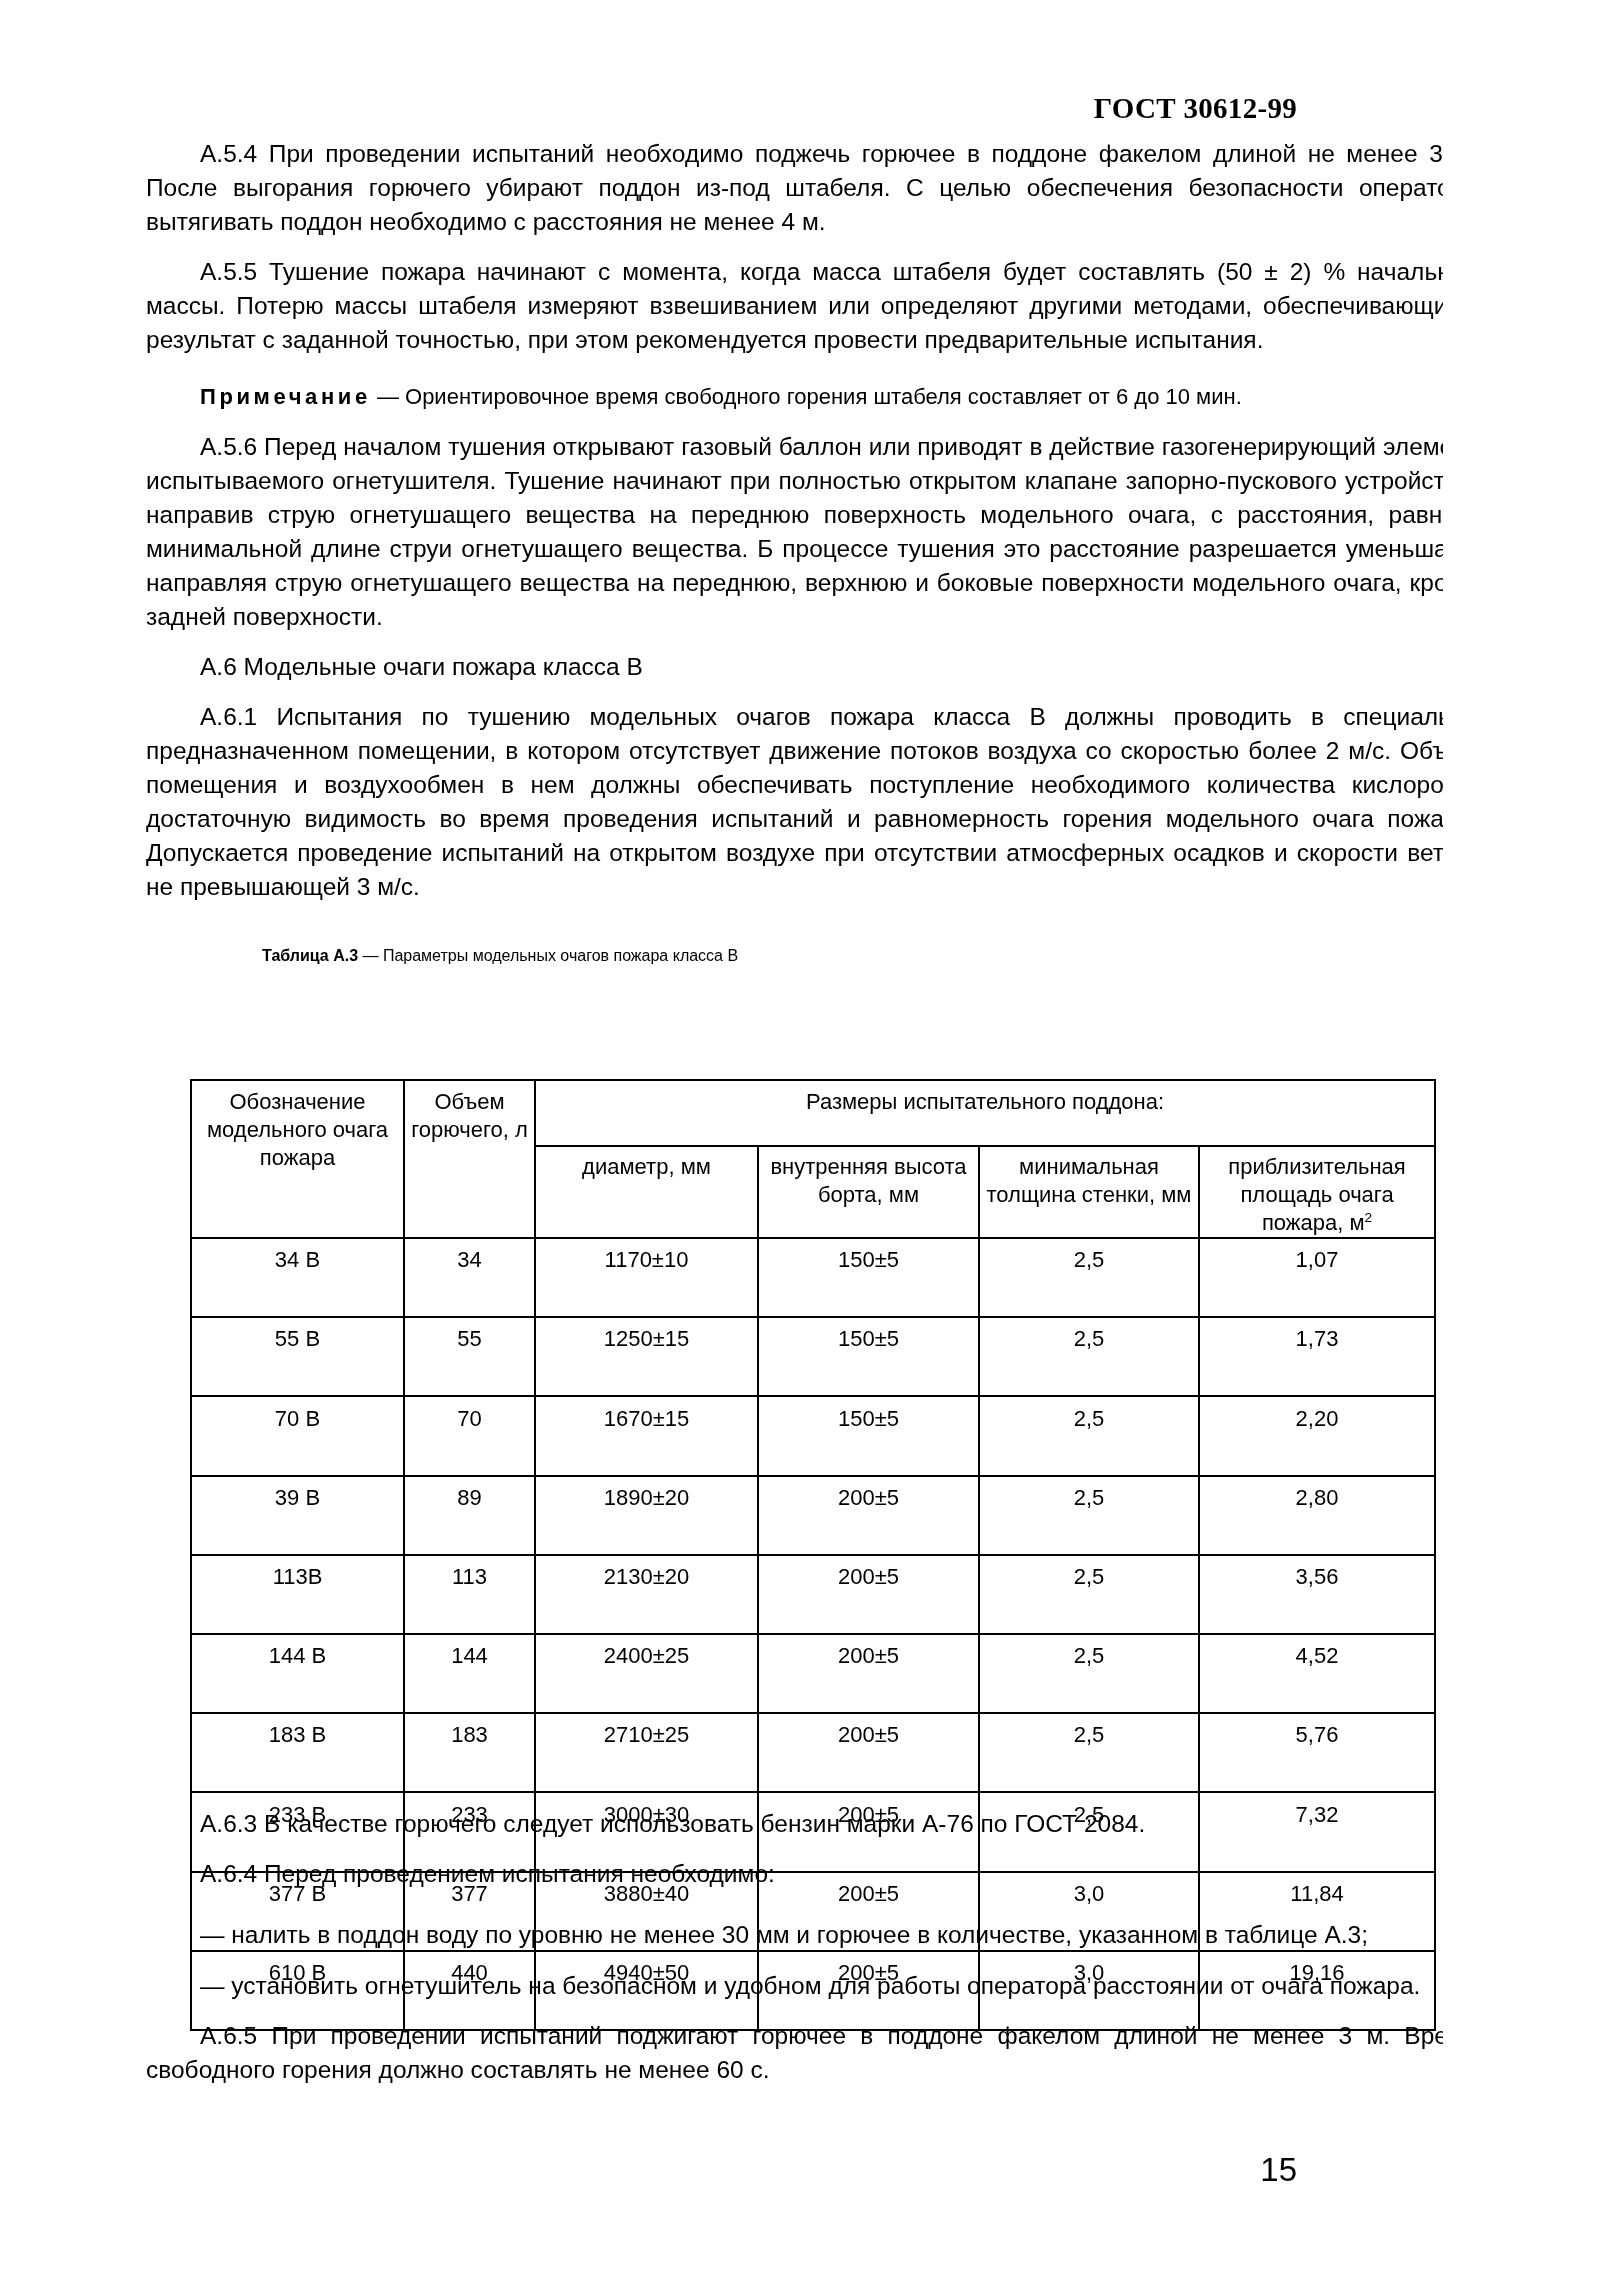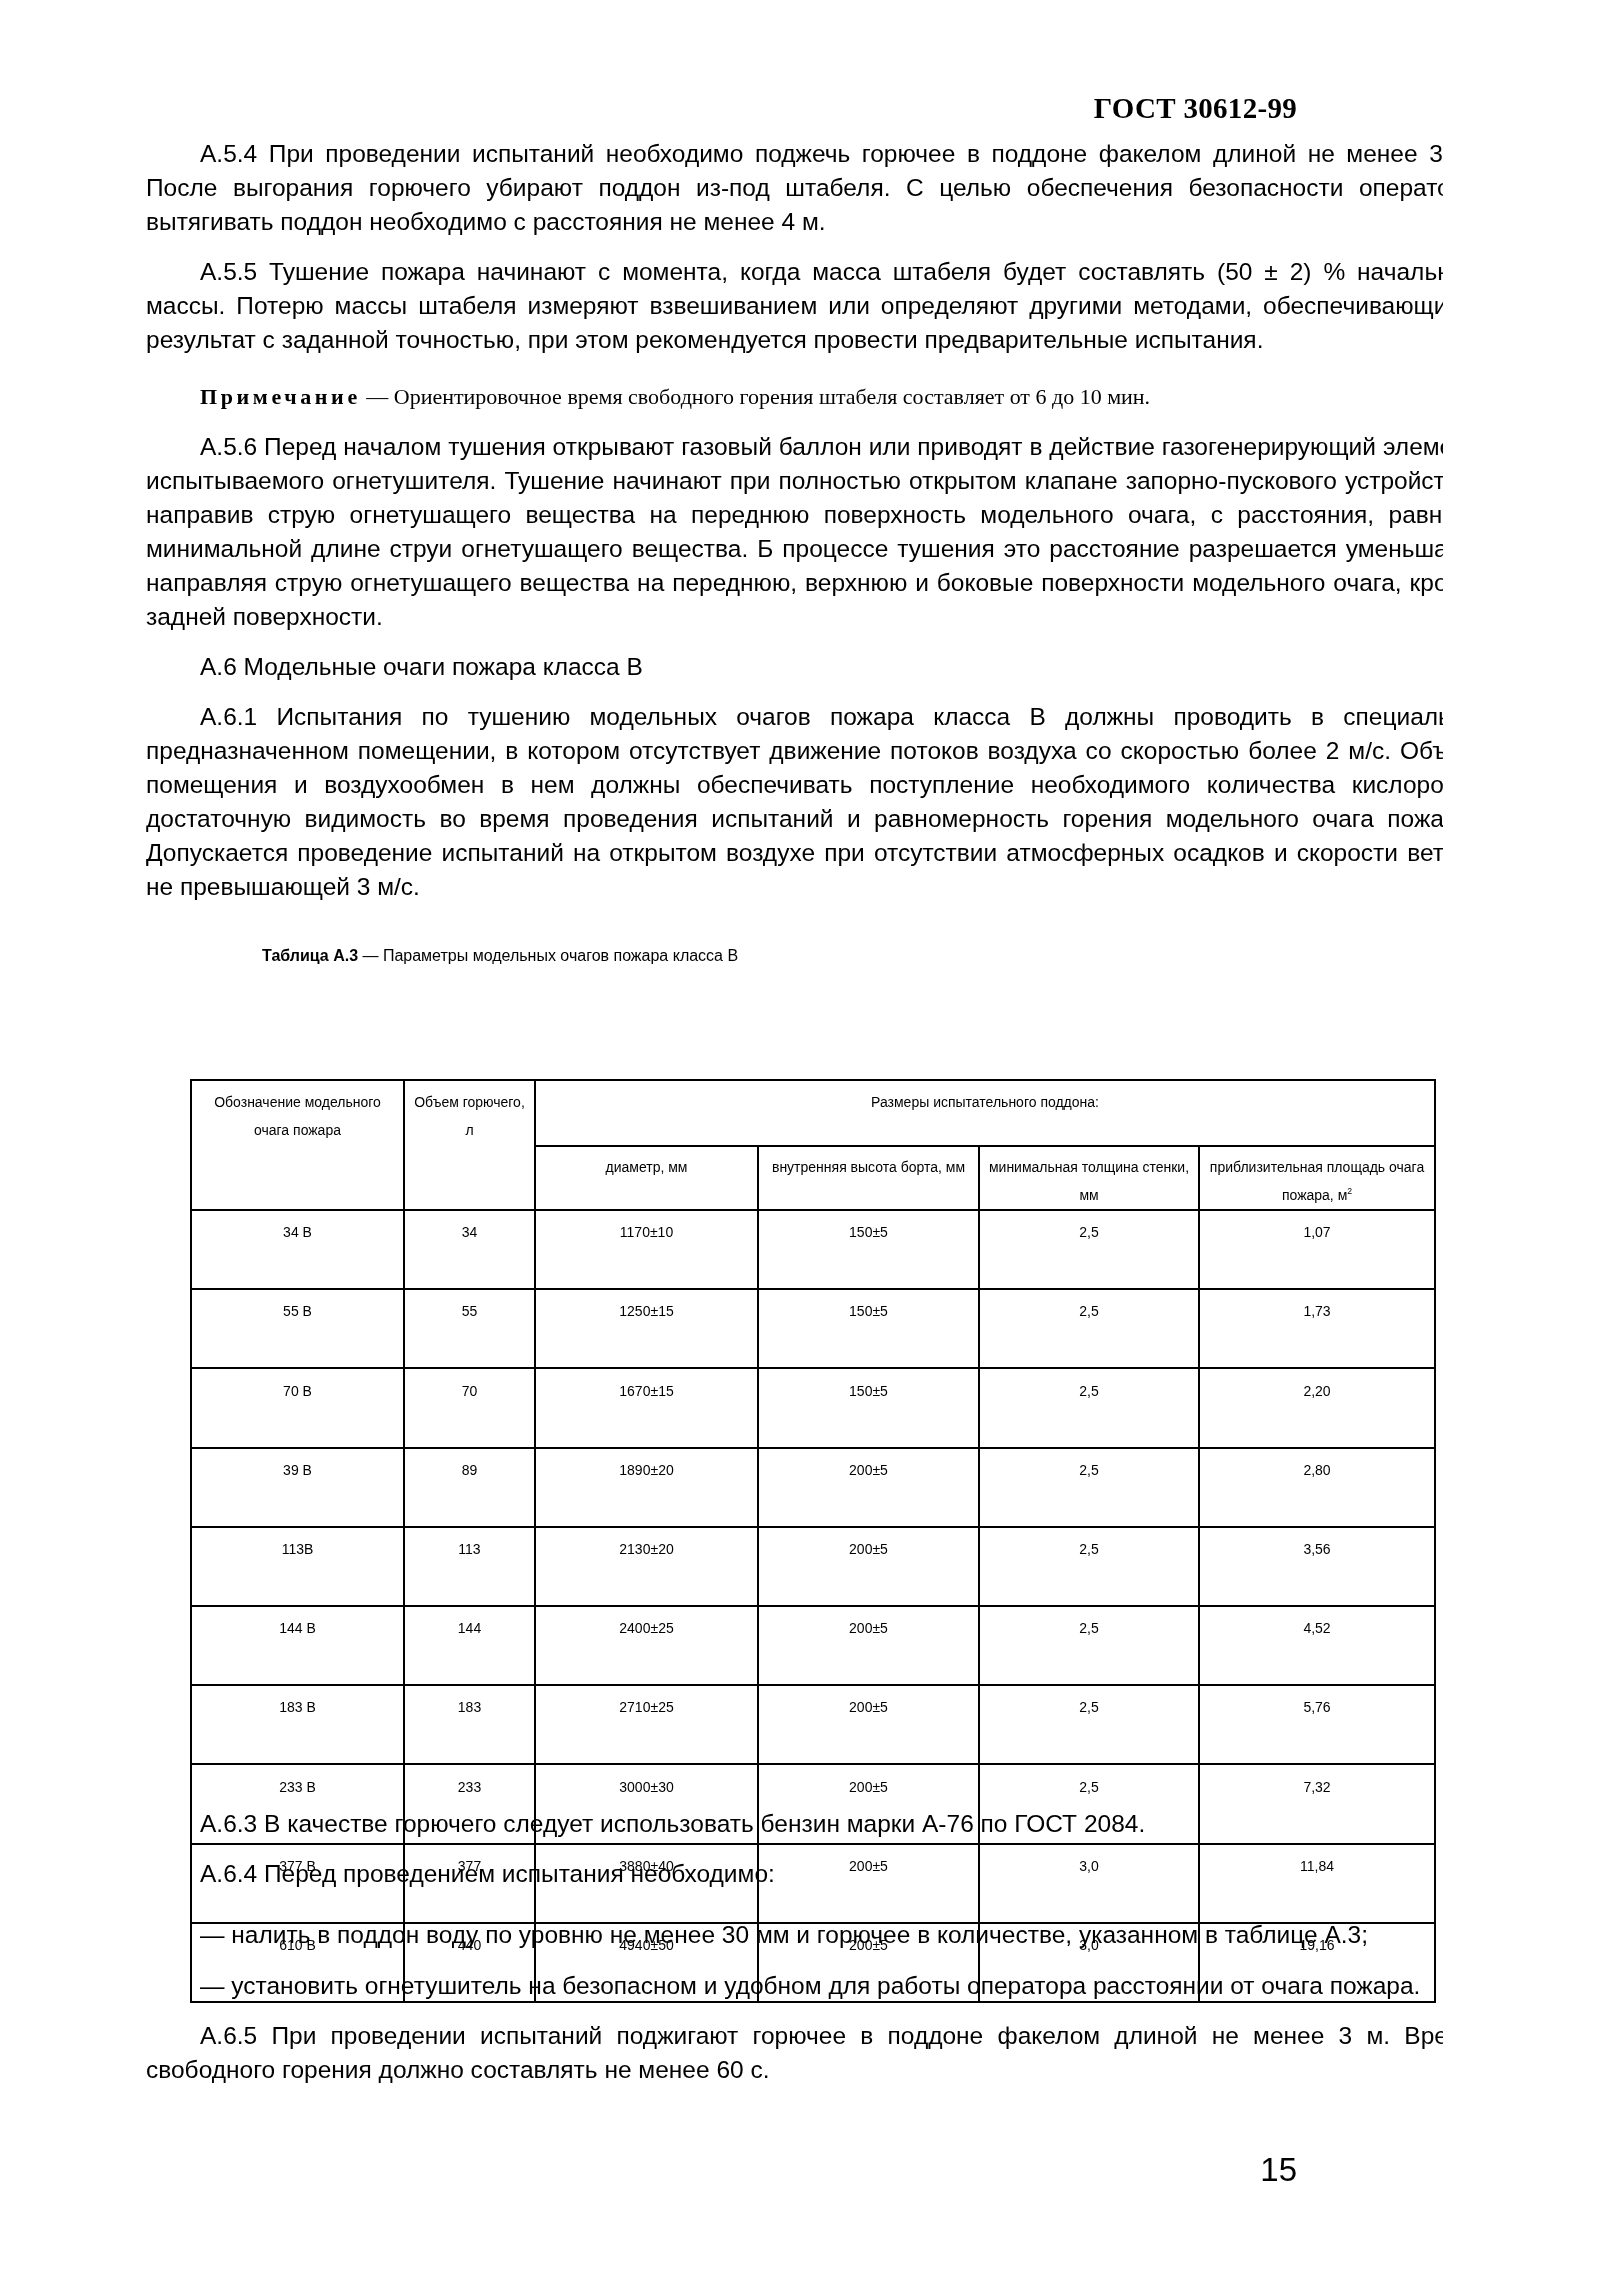--- a/index.html
+++ b/index.html
@@ -52,21 +52,20 @@
   .para.dash { text-indent: 54px; }
   .spacer-sm { height: 10.5px; }
   .spacer-md { height: 17.7px; }
 
   .note {
     font-size: 22px;
     line-height: 31px;
     text-indent: 54px;
     margin: 0;
     text-align: left;
-    font-family: Liberation Serif, serif;
   }
   .note .note-label {
     font-weight: bold;
     letter-spacing: 3.6px;
   }
 
   .table-caption {
     font-size: 16px;
     line-height: 34px;
     margin: 0;
@@ -79,21 +78,21 @@
   .table-wrap {
     position: absolute;
     left: 190px;
     top: 1079px;
     width: 1242px;
   }
   table.params {
     border-collapse: collapse;
     width: 100%;
     table-layout: fixed;
-    font-size: 14px;
+    font-size: 22px;
   }
   table.params th,
   table.params td {
     border: 2px solid #000000;
     text-align: center;
     vertical-align: top;
     padding: 6.5px 3.9px 0 3.9px;
     font-weight: normal;
     line-height: 28px;
   }

